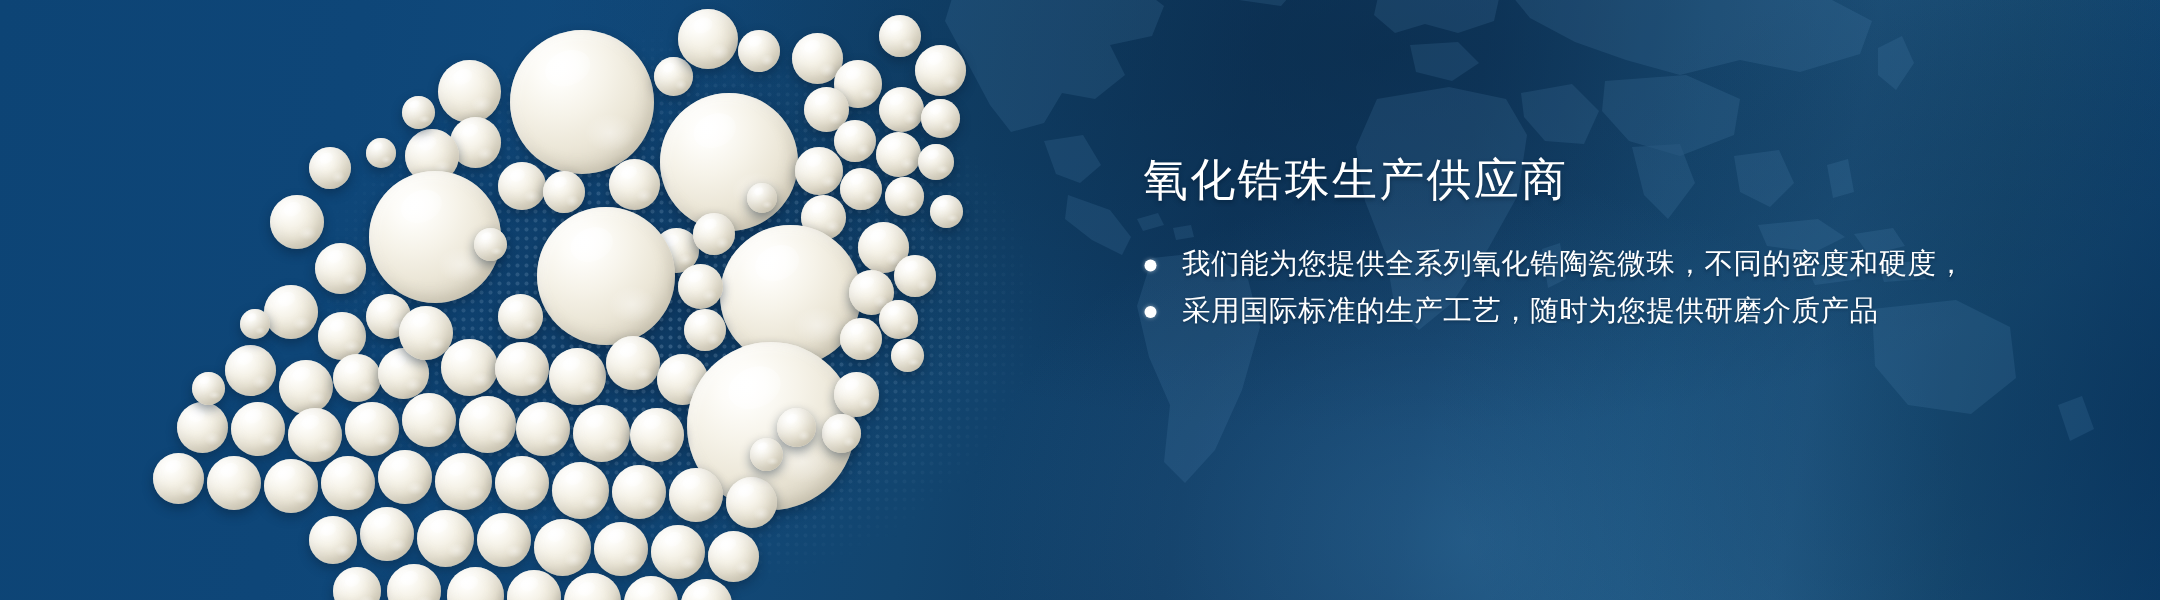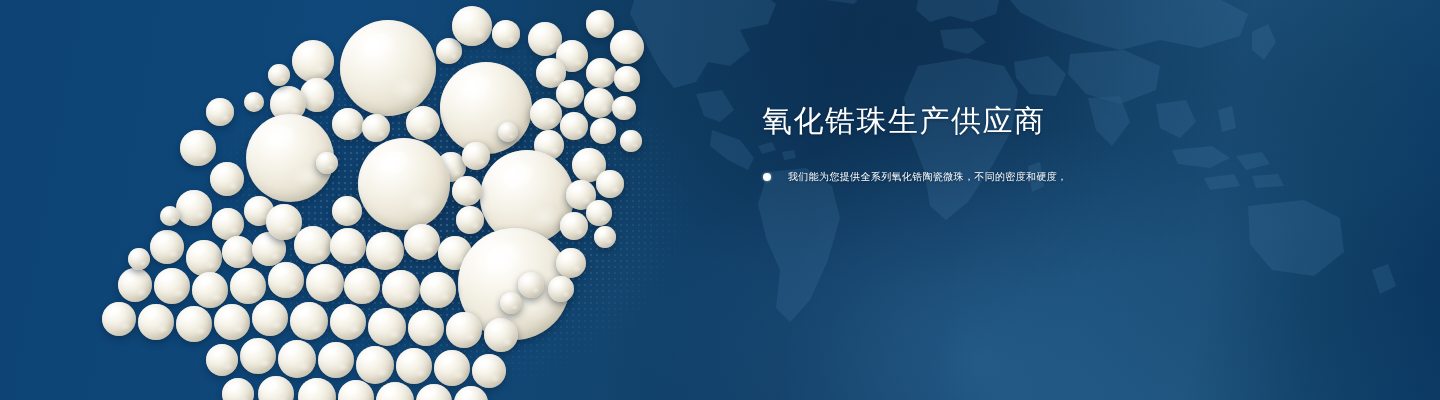--- a/index.html
+++ b/index.html
@@ -170,21 +170,21 @@
   .bullets {
     list-style: none;
     margin: 0;
     padding: 0;
   }
   .bullet-item {
     position: relative;
     padding-left: 26px;
     margin-bottom: 7px;
     color: #ffffff;
-    font-size: 10px;
+    font-size: 19px;
     line-height: 24px;
     letter-spacing: .35px;
     text-shadow: 0 1px 2px rgba(3,26,48,.5);
   }
   .bullet-item:last-child { margin-bottom: 0; }
   .bullet-dot {
     position: absolute;
     left: 1px;
     top: 8px;
     width: 8px;
@@ -376,17 +376,21 @@
     <h1 class="headline">氧化锆珠生产供应商</h1>
 
     <ul class="bullets">
 
       <li class="bullet-item">
         <span class="bullet-dot"></span>
         <span class="bullet-line">我们能为您提供全系列氧化锆陶瓷微珠，不同的密度和硬度，</span>
       </li>
 
 
+      <li class="bullet-item">
+        <span class="bullet-dot"></span>
+        <span class="bullet-line">采用国际标准的生产工艺，随时为您提供研磨介质产品</span>
+      </li>
 
     </ul>
   </div>
 
 </div>
 
 </body></html>

